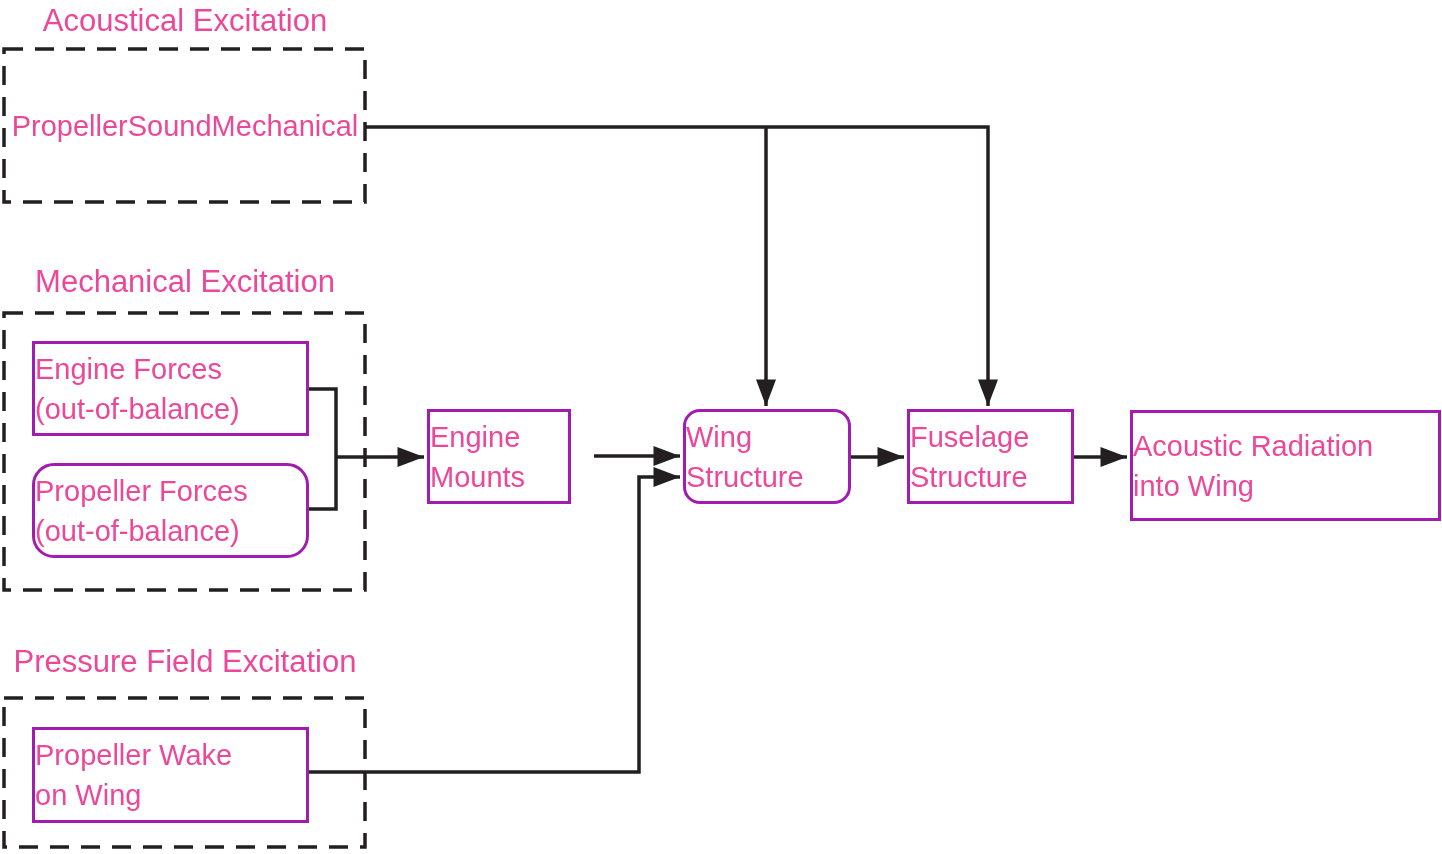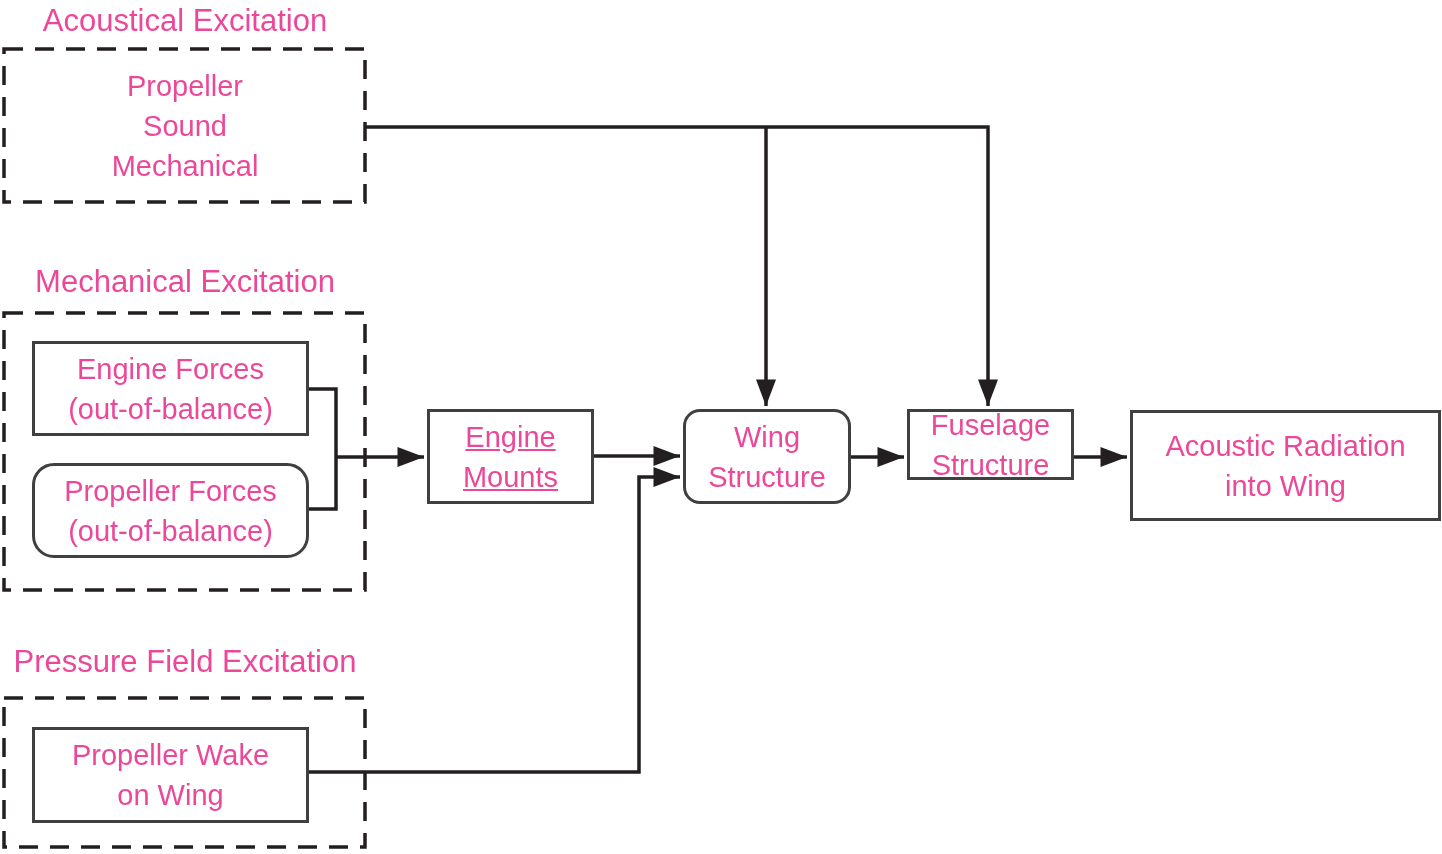--- a/index.html
+++ b/index.html
@@ -31,50 +31,50 @@
     white-space: nowrap;
   }
   .title-acoustical { top: 4px; }
   .title-mechanical { top: 265px; }
   .title-pressure   { top: 645px; }
 
   .node {
     position: absolute;
     box-sizing: border-box;
     background: #ffffff;
-    border: 3px solid #404040;
+    border: 3px solid #a21caf;
     display: flex;
     flex-direction: column;
-    align-items: center;
+    align-items: flex-start;
     justify-content: center;
     text-align: center;
     font-size: 29px;
     line-height: 40px;
   }
   .node span { display: block; }
 
   .dashed-node-label {
     position: absolute;
     box-sizing: border-box;
     display: flex;
-    flex-direction: column;
+    flex-direction: row;
     align-items: center;
     justify-content: center;
     text-align: center;
     font-size: 29px;
     line-height: 40px;
     background: transparent;
   }
 
   .n-propeller-sound  { left: 3px;    top: 48px;  width: 364px; height: 156px; }
   .n-engine-forces    { left: 32px;   top: 341px; width: 277px; height: 95px; }
   .n-propeller-forces { left: 32px;   top: 463px; width: 277px; height: 95px; border-radius: 22px; }
-  .n-engine-mounts    { left: 427px;  top: 409px; width: 167px; height: 95px; text-decoration: underline; }
+  .n-engine-mounts    { left: 427px;  top: 409px; width: 144px; height: 95px; }
   .n-wing             { left: 683px;  top: 409px; width: 168px; height: 95px; border-radius: 17px; }
-  .n-fuselage         { left: 907px;  top: 409px; width: 167px; height: 71px; }
+  .n-fuselage         { left: 907px;  top: 409px; width: 167px; height: 95px; }
   .n-acoustic         { left: 1130px; top: 410px; width: 311px; height: 111px; }
   .n-propeller-wake   { left: 32px;   top: 727px; width: 277px; height: 96px; }
 
   .ln {
     fill: none;
     stroke: #231f20;
     stroke-width: 3.5;
   }
   .dashed-rect {
     fill: none;

